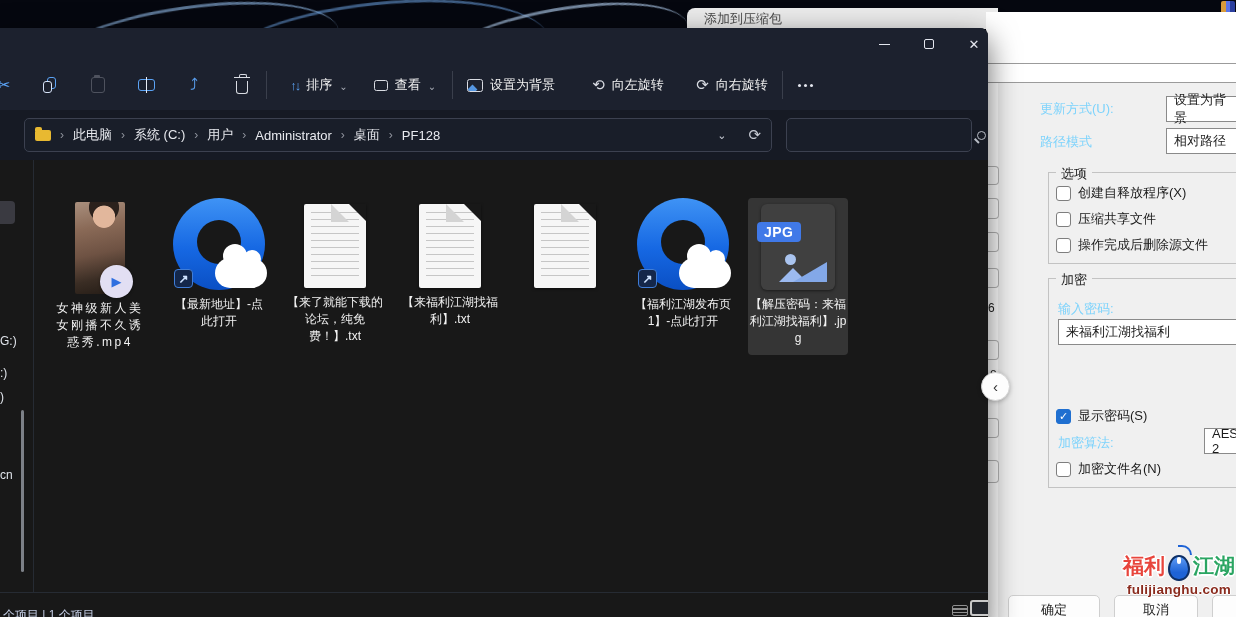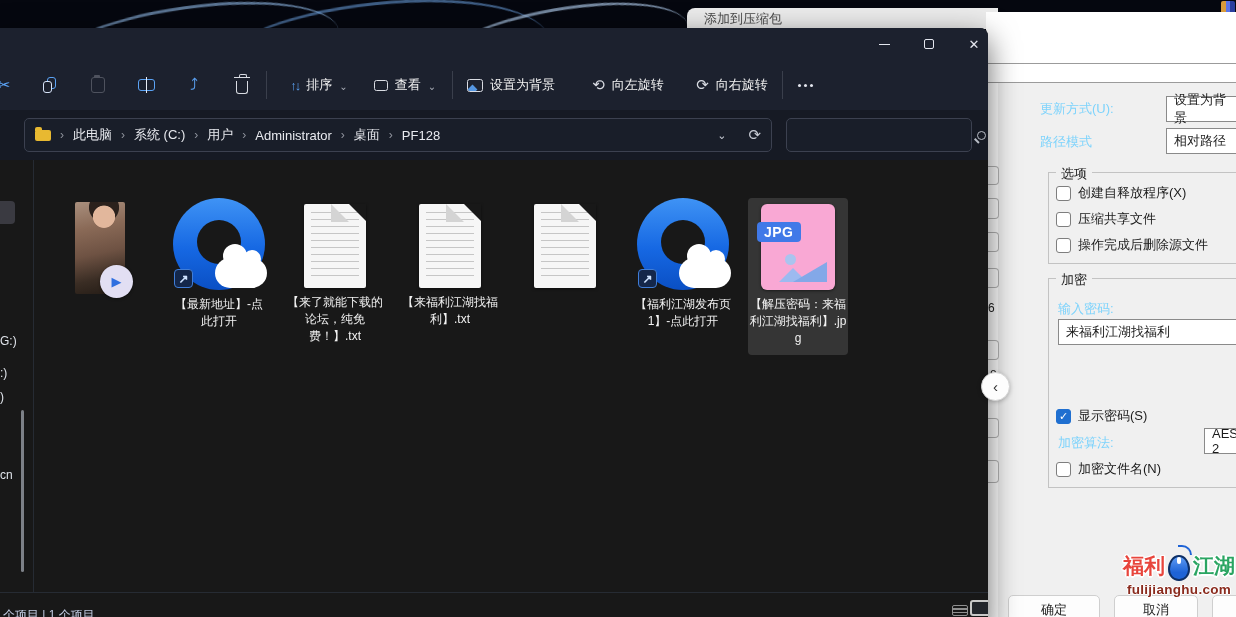--- a/index.html
+++ b/index.html
@@ -129,21 +129,21 @@
 
   .txt-ico{position:relative;width:62px;height:84px;background:#f6f6f6;border-radius:2px;margin-top:6px;
     box-shadow:0 1px 3px rgba(0,0,0,.5);}
   .txt-fold{position:absolute;right:0;top:0;width:0;height:0;border-style:solid;border-width:0 17px 17px 0;
     border-color:rgba(0,0,0,0) #181818 rgba(0,0,0,0) rgba(0,0,0,0);}
   .txt-fold:before{content:"";position:absolute;left:-18px;top:0px;width:0;height:0;border-style:solid;
     border-width:18px 0 0 18px;border-color:rgba(0,0,0,0) rgba(0,0,0,0) rgba(0,0,0,0) #d4d4d4;}
   .txt-lines{position:absolute;left:7px;right:7px;top:8px;bottom:8px;
     background:repeating-linear-gradient(180deg,#c6c6c6 0 1.5px,rgba(0,0,0,0) 1.5px 7px);}
 
-  .jpg-ico{position:relative;width:74px;height:86px;background:#f9a8d4;border-radius:6px;margin-top:2px;
+  .jpg-ico{position:relative;width:74px;height:86px;background:#404040;border-radius:6px;margin-top:2px;
     box-shadow:0 1px 3px rgba(0,0,0,.5);}
   .jpg-badge{position:absolute;left:-4px;top:18px;background:#4079e8;color:#fff;font-weight:bold;
     font-size:14px;padding:2px 7px;border-radius:4px;letter-spacing:.5px;}
   .jpg-sun{position:absolute;left:24px;top:50px;width:11px;height:11px;border-radius:50%;background:#aac4ef;}
   .jpg-mtn{position:absolute;right:8px;bottom:8px;width:0;height:0;border-style:solid;
     border-width:0 0 20px 34px;border-color:rgba(0,0,0,0) rgba(0,0,0,0) #83a8e8 rgba(0,0,0,0);}
   .jpg-mtn2{position:absolute;right:28px;bottom:8px;width:0;height:0;border-style:solid;
     border-width:0 14px 14px 14px;border-color:rgba(0,0,0,0) rgba(0,0,0,0) #9cbaf0 rgba(0,0,0,0);}
 
   .statusbar{position:absolute;left:0;top:564px;width:100%;height:36px;background:#181818;border-top:1px solid #262b33;}
@@ -362,20 +362,21 @@
       <div class="side-frag" style="left:0;top:230px;">)</div>
       <div class="side-frag" style="left:0;top:308px;">cn</div>
       <div class="side-scroll"></div>
 
       <div class="file-item" style="left:52px;">
         <div class="thumb">
           <div class="play-badge">
               <span>▶</span>
             </div>
         </div>
+        <div class="file-label label-sp">女神级新人美女刚播不久诱惑秀.mp4</div>
       </div>
 
       <div class="file-item" style="left:171px;">
         <div class="qq-ico">
           <div class="qq-ring"></div>
             <div class="qq-hole"></div>
             <div class="qq-cloud"></div>
           <div class="lnk-badge">
               <span>↗</span>
             </div>

